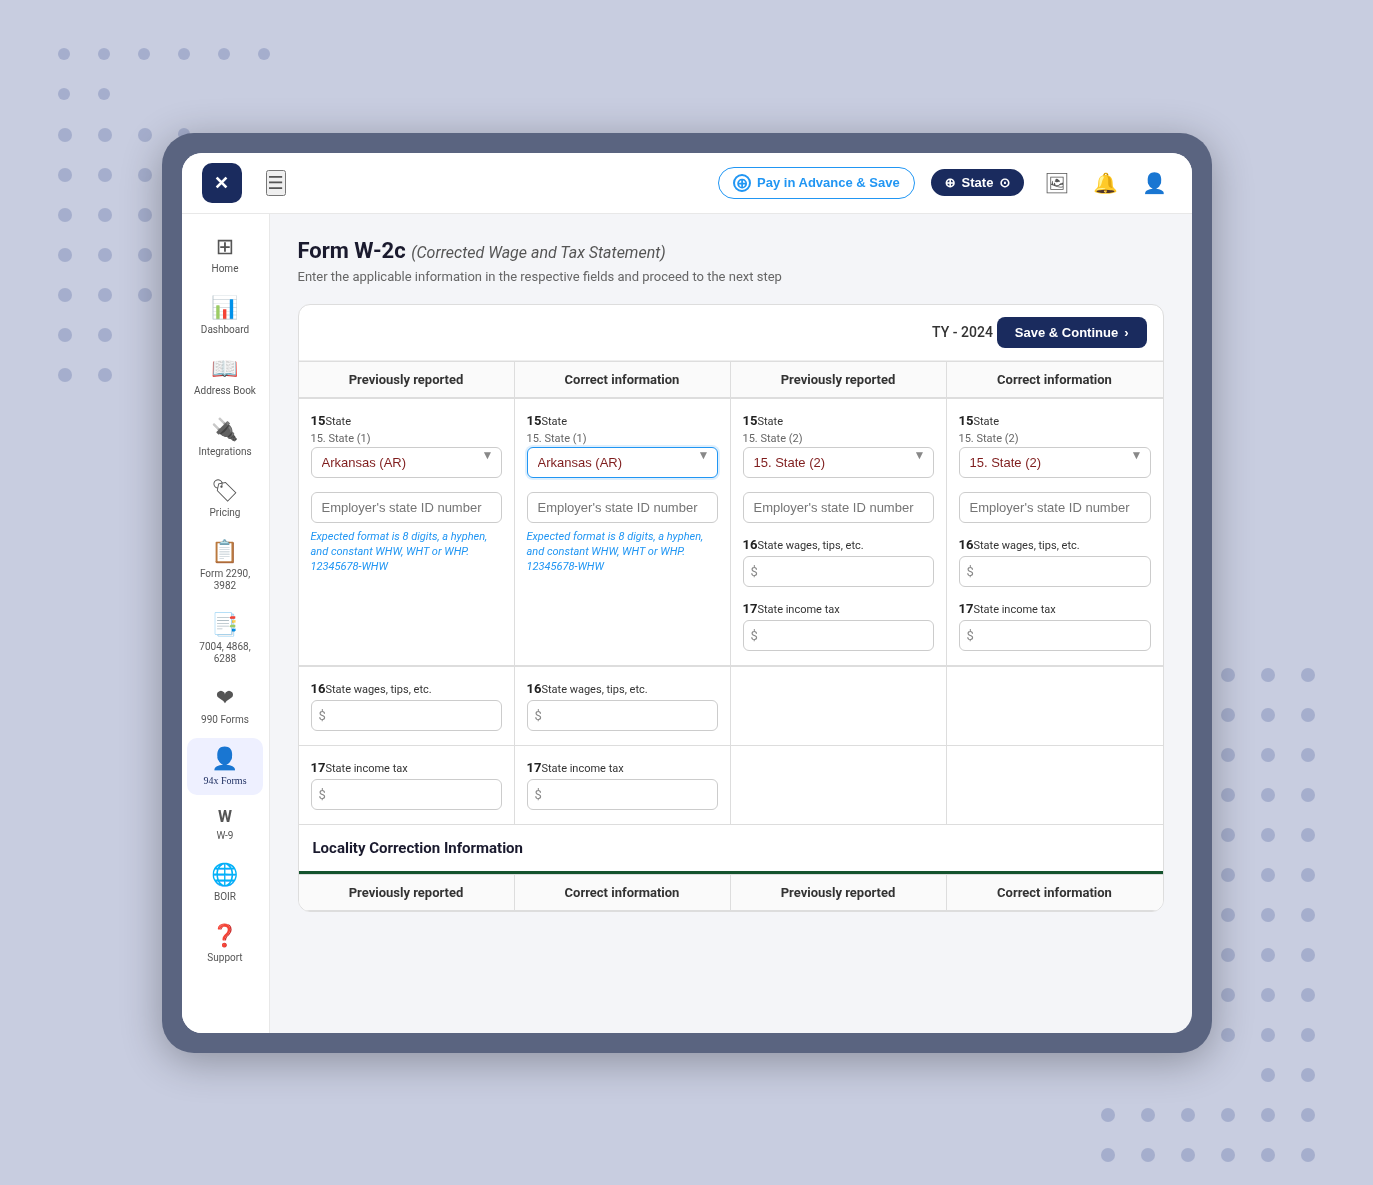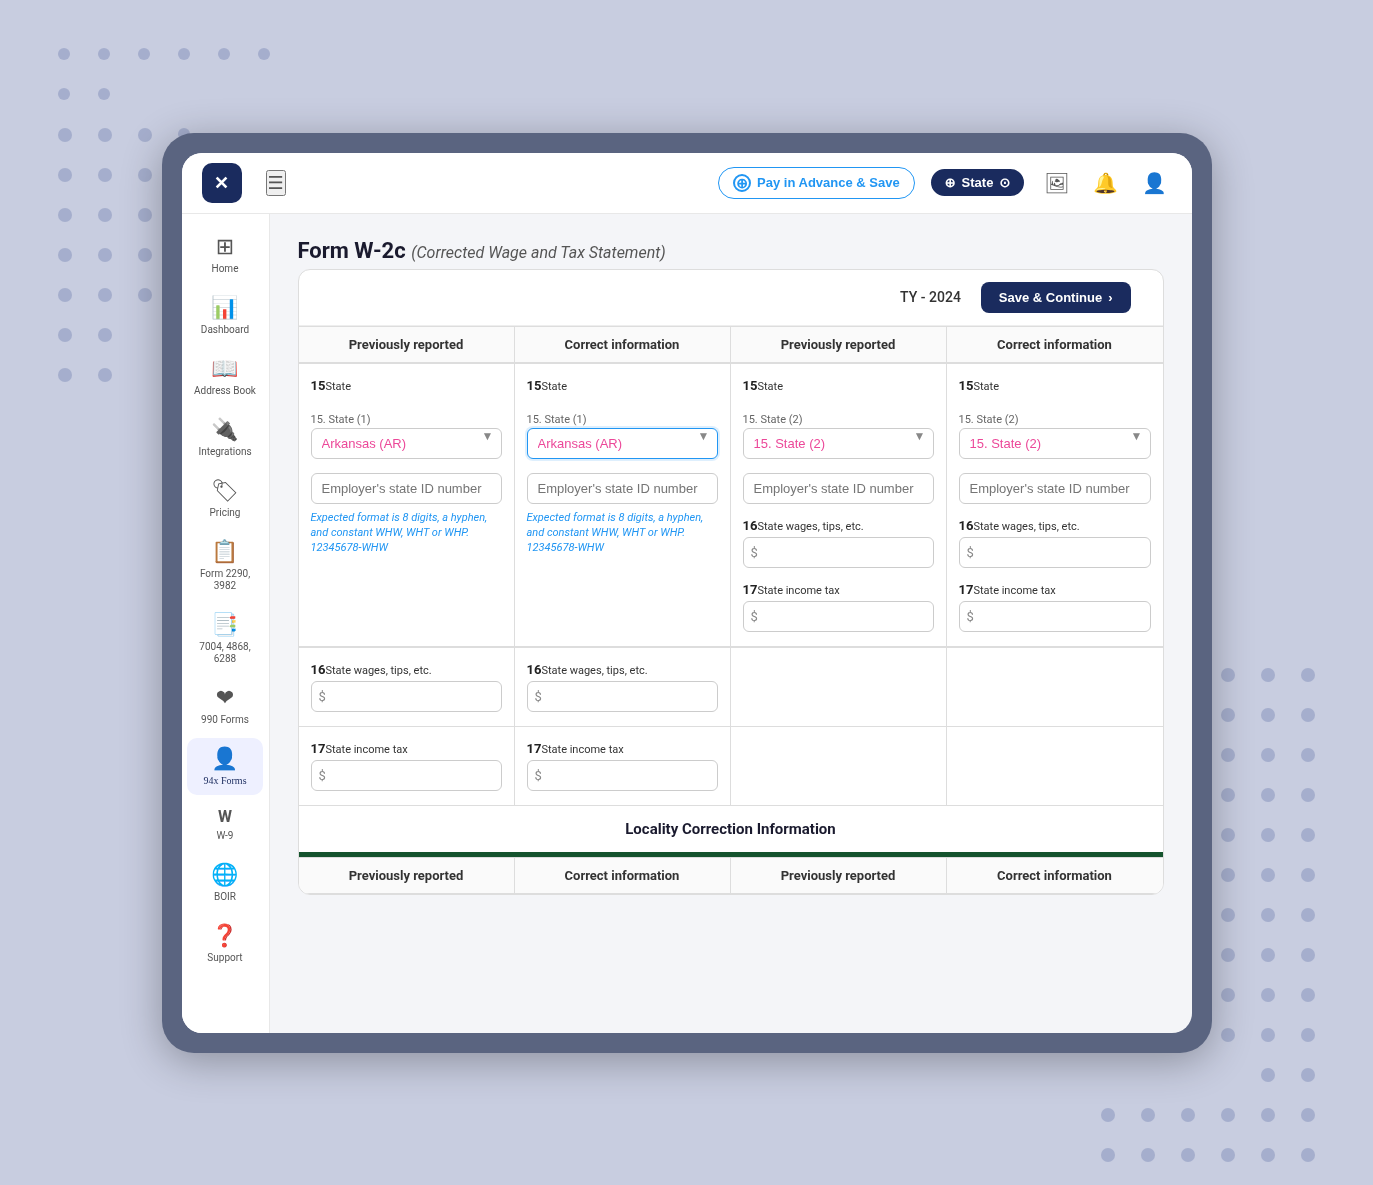--- a/index.html
+++ b/index.html
@@ -191,23 +191,23 @@
       background: white;
       border-radius: 12px;
       border: 1px solid #ddd;
       overflow: hidden;
     }
 
     .form-card-header {
       display: flex;
       justify-content: flex-end;
       align-items: center;
-      padding: 12px 32px;
+      padding: 12px 16px;
       border-bottom: 1px solid #eee;
-      gap: 20px;
+      gap: 4px;
     }
     .ty-label {
       font-size: 14px;
       color: #333;
       font-weight: 500;
     }
     .save-continue-btn {
       background: #1a2b5e;
       color: white;
       border: none;
@@ -269,34 +269,34 @@
       font-weight: 700;
       color: #222;
     }
     .field-name {
       font-size: 11px;
       color: #333;
     }
 
     .select-wrapper {
       position: relative;
-      margin-top: 20px;
+      margin-top: 4px;
     }
     .select-label {
       font-size: 11px;
       color: #666;
       margin-bottom: 2px;
     }
     .form-select {
       width: 100%;
       padding: 7px 28px 7px 10px;
       border: 1.5px solid #ccc;
       border-radius: 6px;
       font-size: 13px;
-      color: #ec4899;
+      color: #7f1d1d;
       appearance: none;
       background: white;
       cursor: pointer;
     }
     .form-select.highlighted {
       border-color: #2196f3;
       box-shadow: 0 0 0 2px rgba(33,150,243,0.15);
     }
     .select-arrow {
       position: absolute;
@@ -340,27 +340,27 @@
     }
     .dollar-input {
       width: 100%;
       padding: 7px 10px 7px 20px;
       border: 1.5px solid #ccc;
       border-radius: 6px;
       font-size: 13px;
     }
 
     .locality-section-title {
-      text-align: center;
+      text-align: left;
       font-size: 15px;
       font-weight: 700;
       color: #1a1a2e;
       padding: 14px;
       border-top: 1px solid #ddd;
-      border-bottom: 5px solid #14532d;
+      border-bottom: 3px solid #14532d;
       background: #fff;
     }
 
     .bottom-col-headers {
       display: grid;
       grid-template-columns: 1fr 1fr 1fr 1fr;
       border-top: 1px solid #ddd;
     }
   </style>
 </head>
@@ -551,20 +551,21 @@
           <span class="icon-wrap">❓</span>
           <span class="label">Support</span>
         </div>
       </div>
 
       <div class="main-content">
         <h1 class="form-title">
           <span>Form W-2c</span>
           <span class="subtitle">(Corrected Wage and Tax Statement)</span>
         </h1>
+        <p class="form-description">Enter the applicable information in the respective fields and proceed to the next step</p>
 
         <div class="form-card">
           <div class="form-card-header">
             <span class="ty-label">TY - 2024</span>
             <button class="save-continue-btn">
               <span>Save &amp; Continue</span>
               <span>›</span>
             </button>
           </div>
 

